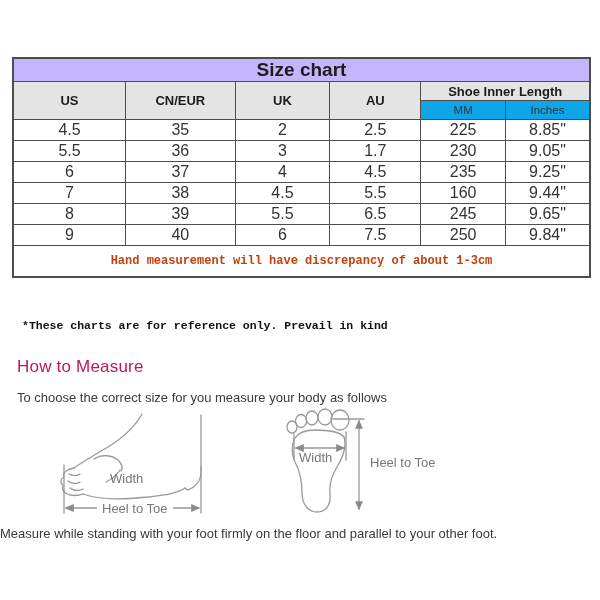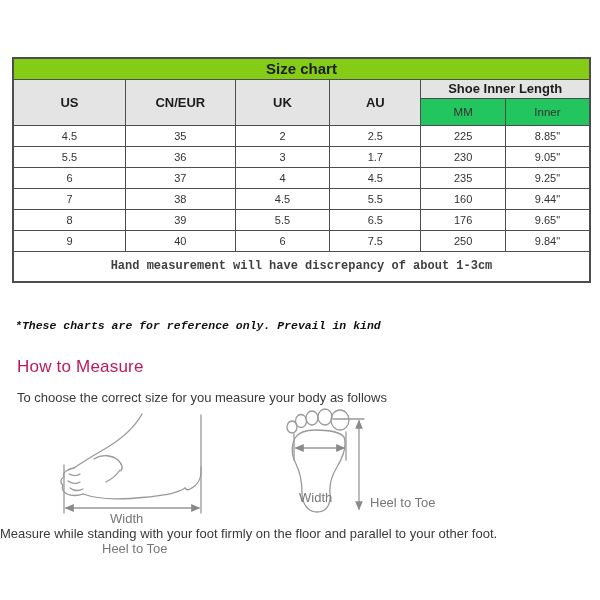--- a/index.html
+++ b/index.html
@@ -11,35 +11,35 @@
   table.size-chart {
     width: 100%; border-collapse: collapse;
     border: 2px solid #4d4d4d;
     font-family: "Liberation Sans", sans-serif;
     color: #1c1c1c;
   }
   table.size-chart td, table.size-chart th {
     border: 1px solid #4d4d4d;
     text-align: center; vertical-align: middle;
   }
-  tr.title-row td { height: 21px; font-size: 15px; font-weight: bold; background: #84cc16; }
+  tr.title-row td { height: 21px; font-size: 19px; font-weight: bold; background: #c4b5fd; }
   tr.head-row th { background: #e4e4e4; font-size: 13px; font-weight: bold; }
   tr.head-row th.span-col { height: 19px; }
-  tr.sub-row th { background: #22c55e; font-size: 11.5px; font-weight: normal; height: 27px; color: #333; }
-  tr.data-row td { height: 21px; font-size: 11px; color: #333; background: #fff; }
+  tr.sub-row th { background: #0ea5e9; font-size: 11.5px; font-weight: normal; height: 19px; color: #333; }
+  tr.data-row td { height: 21px; font-size: 16px; color: #333; background: #fff; }
   tr.note-row td {
     height: 31px; font-family: "Liberation Mono", monospace;
-    font-weight: bold; font-size: 12px; letter-spacing: 0px; color: #404040;
+    font-weight: bold; font-size: 12px; letter-spacing: 0px; color: #c2410c;
   }
 
   
   .ref-note {
-    position: absolute; left: 15px; top: 319px;
+    position: absolute; left: 22px; top: 319px;
     font-family: "Liberation Mono", monospace; font-weight: bold;
-    font-size: 11.5px; color: #111; letter-spacing: 0px; font-style: italic;
+    font-size: 11.5px; color: #111; letter-spacing: 0px;
   }
   .how-heading {
     position: absolute; left: 17px; top: 357px;
     font-size: 17px; color: #be185d; letter-spacing: 0.2px;
   }
   .instruction {
     position: absolute; left: 17px; top: 390px;
     font-size: 13px; color: #3a3a3a;
   }
   .caption {
@@ -47,21 +47,21 @@
     font-size: 13px; color: #3a3a3a;
   }
 
   
   .diagram-area { position: absolute; left: 0; top: 0; width: 600px; height: 600px; pointer-events: none; }
   svg.foot { position: absolute; overflow: visible; }
   .svg-side { left: 58px; top: 413px; width: 155px; height: 105px; }
   .svg-top  { left: 283px; top: 408px; width: 85px;  height: 110px; }
   .diag-label {
     position: absolute; font-size: 13px; color: #777;
-    font-family: "Liberation Sans", sans-serif; white-space: nowrap; margin-top: 40px;
+    font-family: "Liberation Sans", sans-serif; white-space: nowrap;
   }
   .lbl-side-width { left: 110px; top: 471px; }
   .lbl-side-heel  { left: 97px;  top: 501px; background: #fff; padding: 0 5px; }
   .lbl-top-width  { left: 299px; top: 450px; }
   .lbl-top-heel   { left: 370px; top: 455px; }
 </style>
 </head>
 <body>
 
 <div class="table-wrap">
@@ -80,21 +80,21 @@
     </tr>
     <tr class="head-row">
       <th rowspan="2">US</th>
       <th rowspan="2">CN/EUR</th>
       <th rowspan="2">UK</th>
       <th rowspan="2">AU</th>
       <th colspan="2" class="span-col">Shoe Inner Length</th>
     </tr>
     <tr class="sub-row">
       <th>MM</th>
-      <th>Inner</th>
+      <th>Inches</th>
     </tr>
     <tr class="data-row">
       <td>4.5</td>
       <td>35</td>
       <td>2</td>
       <td>2.5</td>
       <td>225</td>
       <td>8.85"</td>
     </tr>
     <tr class="data-row">
@@ -119,21 +119,21 @@
       <td>4.5</td>
       <td>5.5</td>
       <td>160</td>
       <td>9.44"</td>
     </tr>
     <tr class="data-row">
       <td>8</td>
       <td>39</td>
       <td>5.5</td>
       <td>6.5</td>
-      <td>176</td>
+      <td>245</td>
       <td>9.65"</td>
     </tr>
     <tr class="data-row">
       <td>9</td>
       <td>40</td>
       <td>6</td>
       <td>7.5</td>
       <td>250</td>
       <td>9.84"</td>
     </tr>

